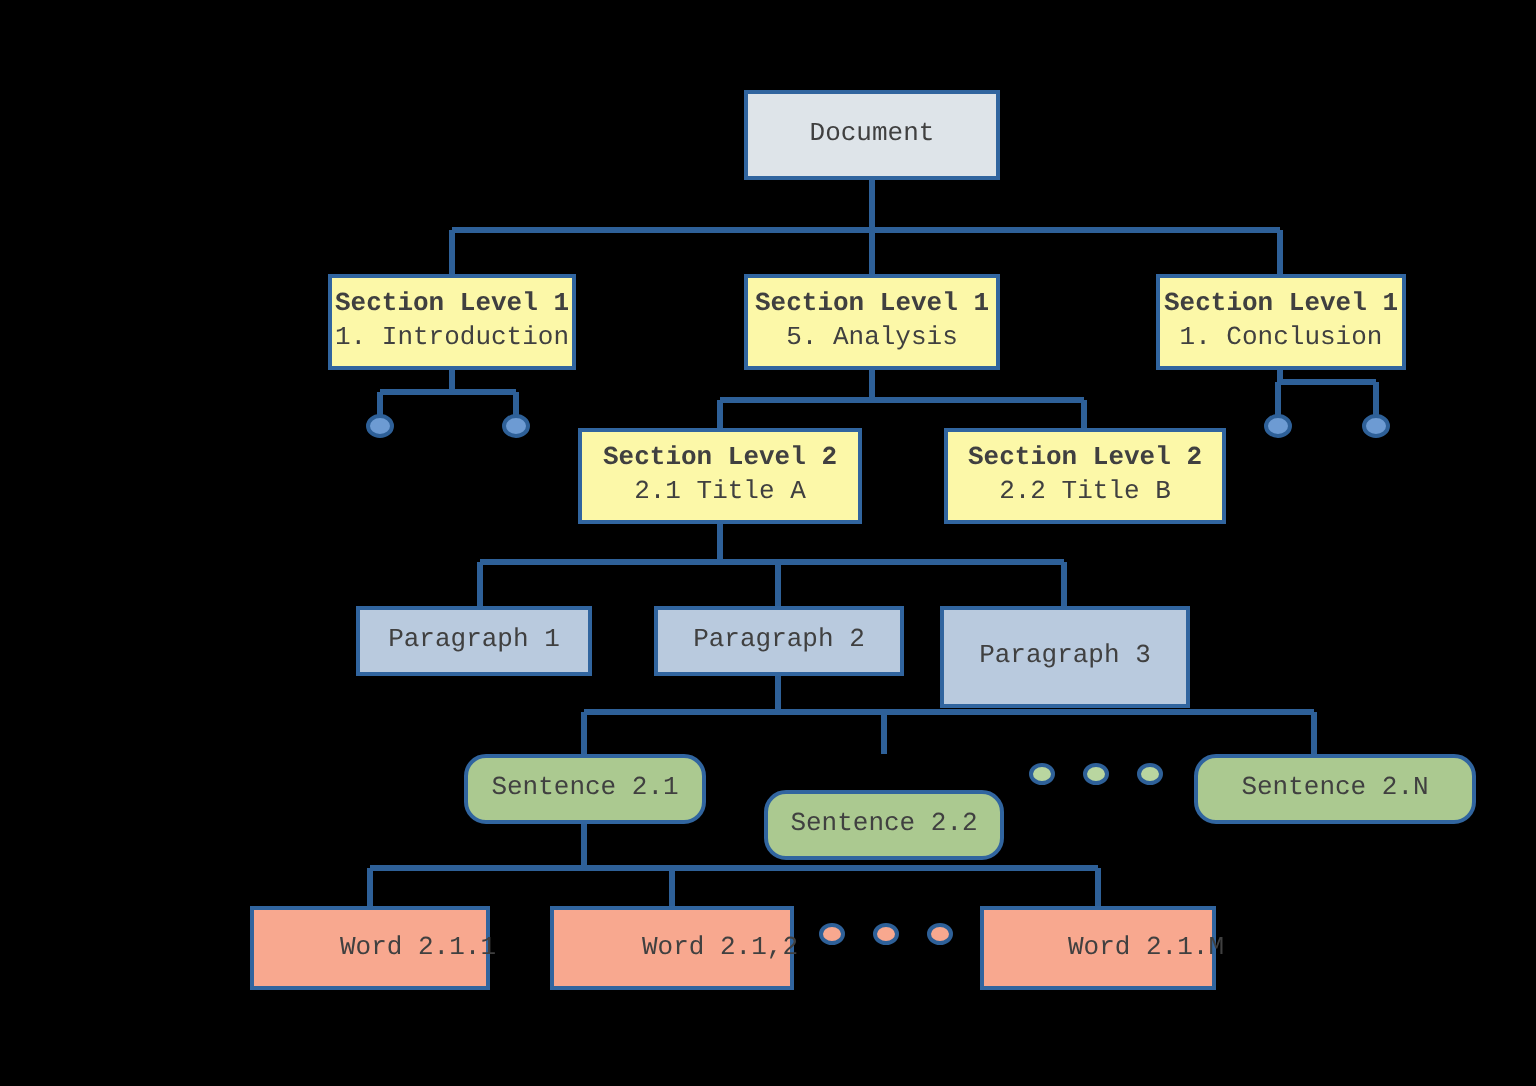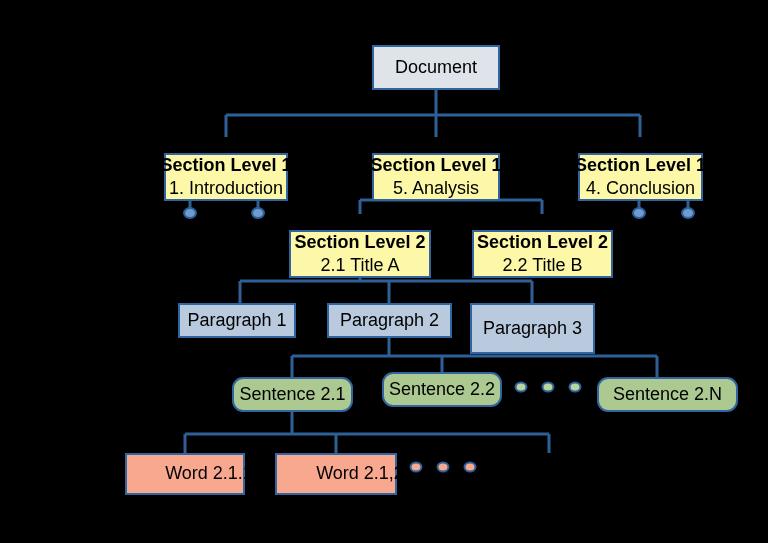--- a/index.html
+++ b/index.html
@@ -11,26 +11,27 @@
   }
   svg.wires { position:absolute; left:0; top:0; width:768px; height:543px; }
   .wire { stroke:var(--line,#2e6098); stroke-width:3; fill:none; }
   .dot-blue   { fill:var(--dot-blue,#6d9bd3);  stroke:var(--line,#2e6098); stroke-width:2; }
   .dot-green  { fill:var(--dot-green,#b9d6a0); stroke:var(--line,#2e6098); stroke-width:2; }
   .dot-salmon { fill:var(--dot-salmon,#f8a88f);stroke:var(--line,#2e6098); stroke-width:2; }
   .node {
     position:absolute; box-sizing:border-box;
     border:2px solid var(--border,#31659f);
     display:flex; flex-direction:column; align-items:center; justify-content:center;
-    text-align:center; color:#000000; font-size:18px; line-height:1.28;
+    text-align:center; color:#404040; font-size:13px; line-height:1.28;
     white-space:nowrap;
+    font-family:Liberation Mono, monospace;
   }
   .node .t { font-weight:bold; }
   .doc { background:var(--document-fill,#dee4e9); }
-  .sec { background:var(--section-fill,#fcf8a8);margin-top:16px; }
+  .sec { background:var(--section-fill,#fcf8a8); }
   .par { background:var(--paragraph-fill,#b9cade); }
   .sen { background:var(--sentence-fill,#abc990);border-radius:11px; }
   .wrd { background:var(--word-fill,#f8a88f);padding-left:48px; }
 </style>
 </head>
 <body>
 
 <div class="canvas">
 
   <svg class="wires" viewBox="0 0 768 543">
@@ -71,21 +72,21 @@
   <div class="node sec" style="left:164px; top:137px; width:124px; height:48px;">
     <span class="t">Section Level 1</span>
     <span>1. Introduction</span>
   </div>
   <div class="node sec" style="left:372px; top:137px; width:128px; height:48px;">
     <span class="t">Section Level 1</span>
     <span>5. Analysis</span>
   </div>
   <div class="node sec" style="left:578px; top:137px; width:125px; height:48px;">
     <span class="t">Section Level 1</span>
-    <span>4. Conclusion</span>
+    <span>1. Conclusion</span>
   </div>
 
   <div class="node sec" style="left:289px; top:214px; width:142px; height:48px;">
     <span class="t">Section Level 2</span>
     <span>2.1 Title A</span>
   </div>
   <div class="node sec" style="left:472px; top:214px; width:141px; height:48px;">
     <span class="t">Section Level 2</span>
     <span>2.2 Title B</span>
   </div>
@@ -96,27 +97,30 @@
   <div class="node par" style="left:327px; top:303px; width:125px; height:35px;">
     <span>Paragraph 2</span>
   </div>
   <div class="node par" style="left:470px; top:303px; width:125px; height:51px;">
     <span>Paragraph 3</span>
   </div>
 
   <div class="node sen" style="left:232px; top:377px; width:121px; height:35px;">
     <span>Sentence 2.1</span>
   </div>
-  <div class="node sen" style="left:382px; top:372px; width:120px; height:35px;">
+  <div class="node sen" style="left:382px; top:395px; width:120px; height:35px;">
     <span>Sentence 2.2</span>
   </div>
   <div class="node sen" style="left:597px; top:377px; width:141px; height:35px;">
     <span>Sentence 2.N</span>
   </div>
 
   <div class="node wrd" style="left:125px; top:453px; width:120px; height:42px;">
     <span>Word 2.1.1</span>
   </div>
   <div class="node wrd" style="left:275px; top:453px; width:122px; height:42px;">
     <span>Word 2.1,2</span>
   </div>
+  <div class="node wrd" style="left:490px; top:453px; width:118px; height:42px;">
+    <span>Word 2.1.M</span>
+  </div>
 
 </div>
 
 </body></html>

